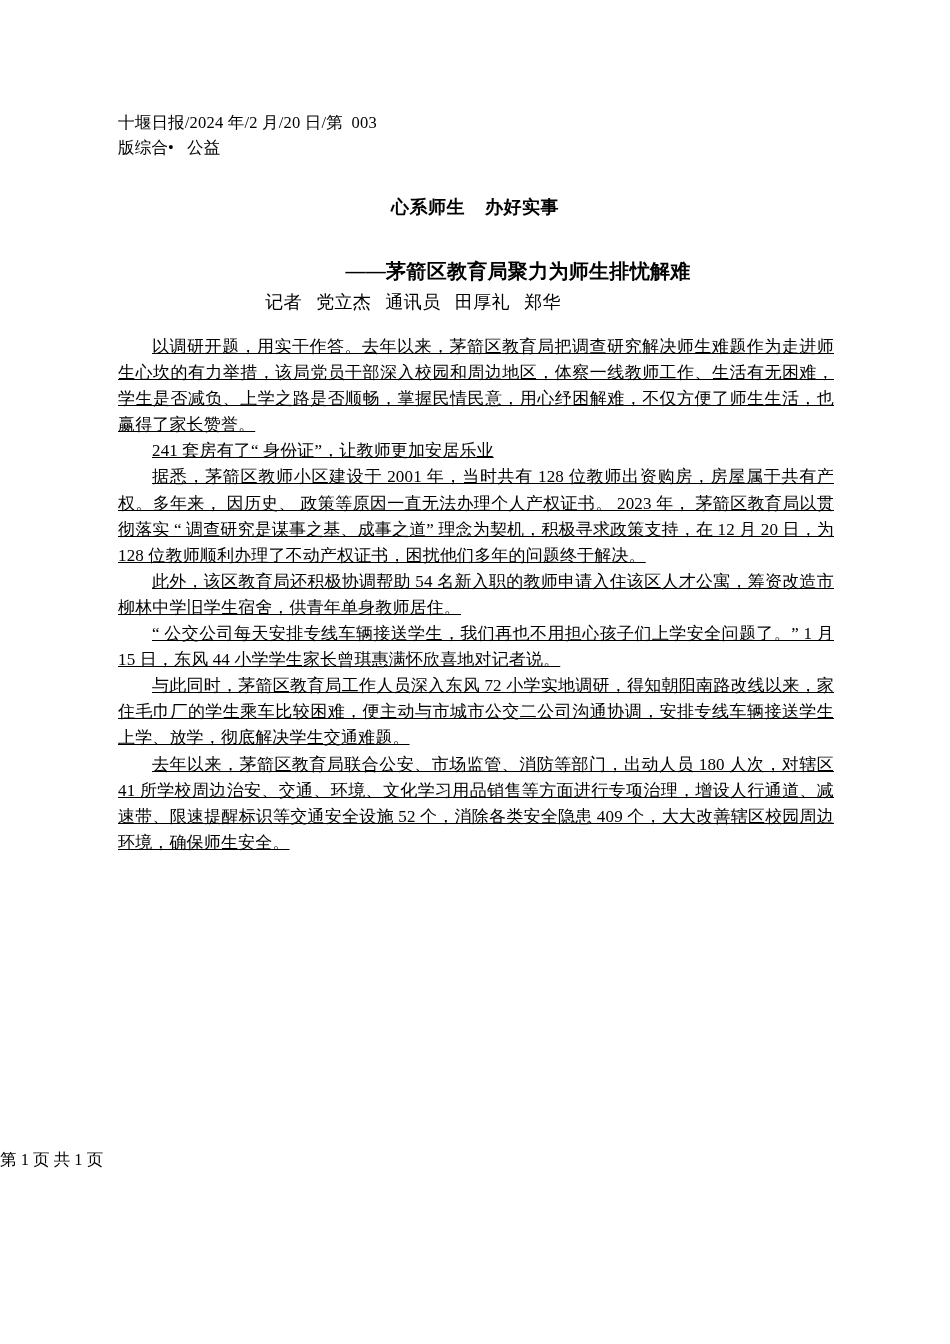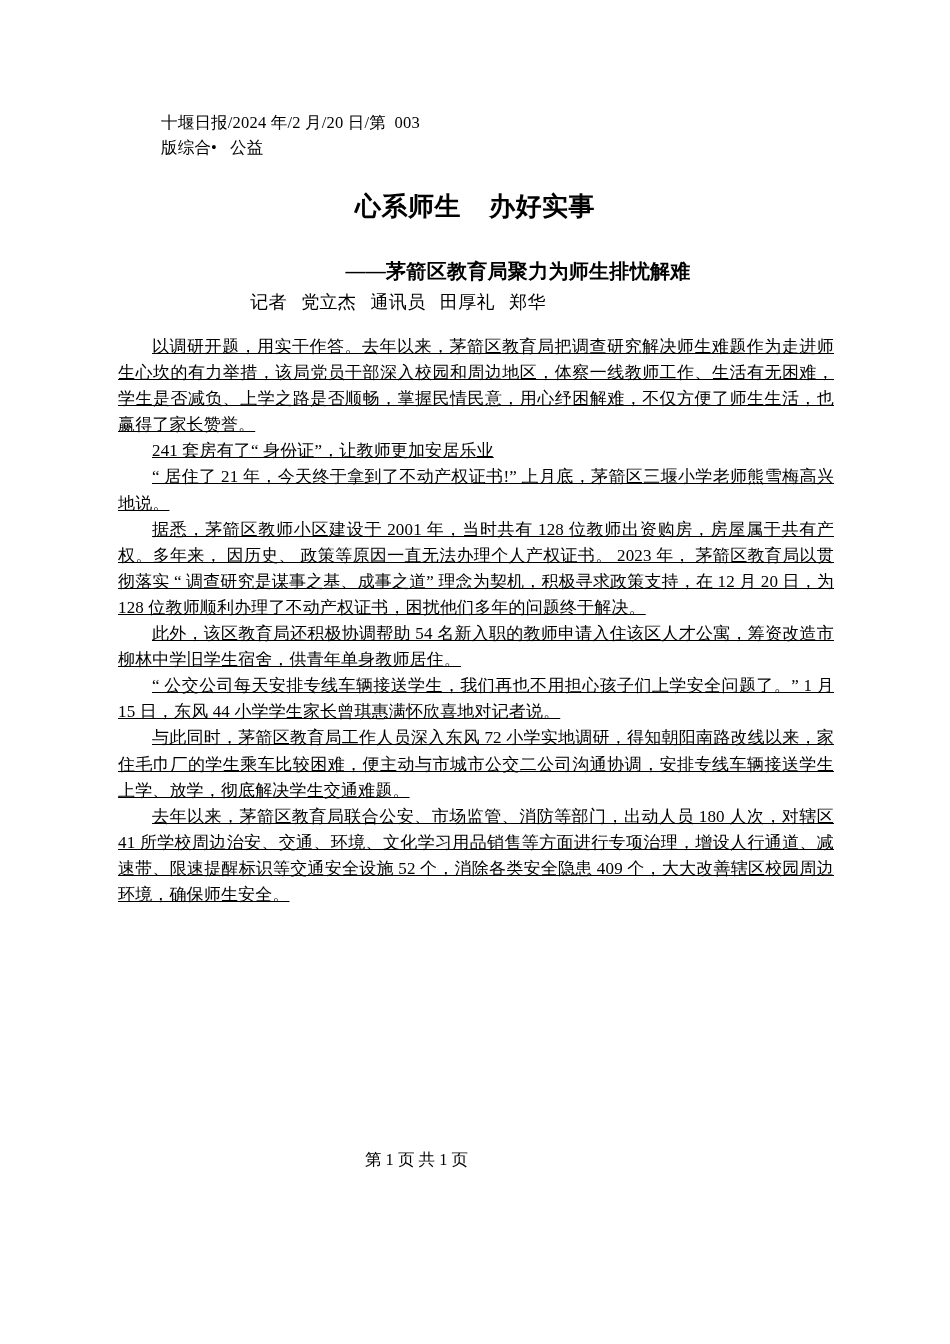--- a/index.html
+++ b/index.html
@@ -25,35 +25,34 @@
   
   .masthead {
     position: absolute;
     left: 118px;
     top: 110px;
     width: 400px;
     font-size: 16.5px;
     line-height: 25px;
     letter-spacing: 0.2px;
     color: #000;
-    margin-left: 43px;
   }
   .masthead .line {
     display: block;
     white-space: pre;
   }
 
   
   .headline {
     position: absolute;
     left: 0;
     top: 180px;
     width: 950px;
     text-align: center;
-    font-size: 26px;
+    font-size: 18px;
     font-weight: bold;
     line-height: 34px;
     letter-spacing: 0.5px;
     white-space: pre;
     margin-top: 10px;
   }
   .subheadline {
     position: absolute;
     left: 0;
     top: 239px;
@@ -61,21 +60,21 @@
     text-align: center;
     font-size: 20px;
     font-weight: bold;
     line-height: 30px;
     letter-spacing: 0.3px;
     white-space: pre;
     padding-left: 43px;
   }
   .byline {
     position: absolute;
-    left: 0;
+    left: 15px;
     top: 288px;
     width: 796px;
     text-align: center;
     font-size: 18px;
     line-height: 28px;
     letter-spacing: 0.3px;
     white-space: pre;
   }
 
   
@@ -97,21 +96,21 @@
     text-justify: inter-ideograph;
     text-decoration: underline;
   }
 
   
   .footer {
     position: absolute;
     left: 0;
     top: 1148px;
     width: 833px;
-    text-align: center;
+    text-align: left;
     font-size: 16.5px;
     line-height: 24px;
     white-space: pre;
   }
 </style>
 </head>
 <body>
 
 <div class="page">
 
@@ -122,21 +121,20 @@
 
   <h1 class="headline">心系师生    办好实事</h1>
 
   <h2 class="subheadline">——茅箭区教育局聚力为师生排忧解难</h2>
 
   <div class="byline">记者   党立杰   通讯员   田厚礼   郑华</div>
 
   <div class="body-text">
     <p>以调研开题，用实干作答。去年以来，茅箭区教育局把调查研究解决师生难题作为走进师生心坎的有力举措，该局党员干部深入校园和周边地区，体察一线教师工作、生活有无困难，学生是否减负、上学之路是否顺畅，掌握民情民意，用心纾困解难，不仅方便了师生生活，也赢得了家长赞誉。</p>
     <p>241 套房有了“ 身份证”，让教师更加安居乐业</p>
-    <p>“ 居住了 21 年，今天终于拿到了不动产权证书!” 上月底，茅箭区三堰小学老师熊雪梅高兴地说。</p>
     <p>据悉，茅箭区教师小区建设于 2001 年，当时共有 128 位教师出资购房，房屋属于共有产权。多年来， 因历史、 政策等原因一直无法办理个人产权证书。 2023 年， 茅箭区教育局以贯彻落实 “ 调查研究是谋事之基、成事之道” 理念为契机，积极寻求政策支持，在 12 月 20 日，为 128 位教师顺利办理了不动产权证书，困扰他们多年的问题终于解决。</p>
     <p>此外，该区教育局还积极协调帮助 54 名新入职的教师申请入住该区人才公寓，筹资改造市柳林中学旧学生宿舍，供青年单身教师居住。</p>
     <p>“ 公交公司每天安排专线车辆接送学生，我们再也不用担心孩子们上学安全问题了。” 1 月 15 日，东风 44 小学学生家长曾琪惠满怀欣喜地对记者说。</p>
     <p>与此同时，茅箭区教育局工作人员深入东风 72 小学实地调研，得知朝阳南路改线以来，家住毛巾厂的学生乘车比较困难，便主动与市城市公交二公司沟通协调，安排专线车辆接送学生上学、放学，彻底解决学生交通难题。</p>
     <p>去年以来，茅箭区教育局联合公安、市场监管、消防等部门，出动人员 180 人次，对辖区 41 所学校周边治安、交通、环境、文化学习用品销售等方面进行专项治理，增设人行通道、减速带、限速提醒标识等交通安全设施 52 个，消除各类安全隐患 409 个，大大改善辖区校园周边环境，确保师生安全。</p>
   </div>
 
   <div class="footer">第 1 页 共 1 页</div>
 
 </div>

